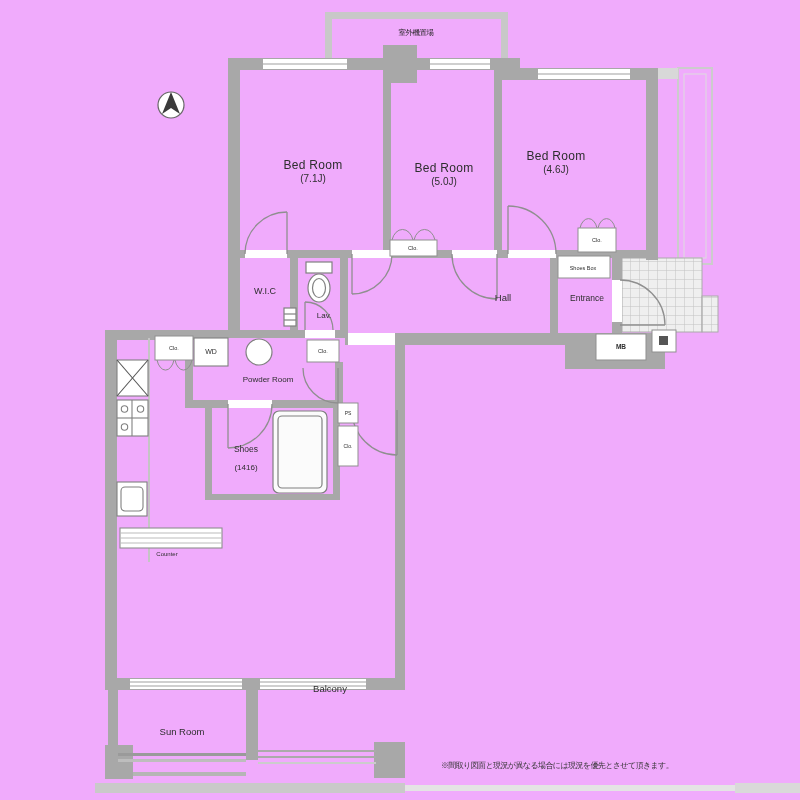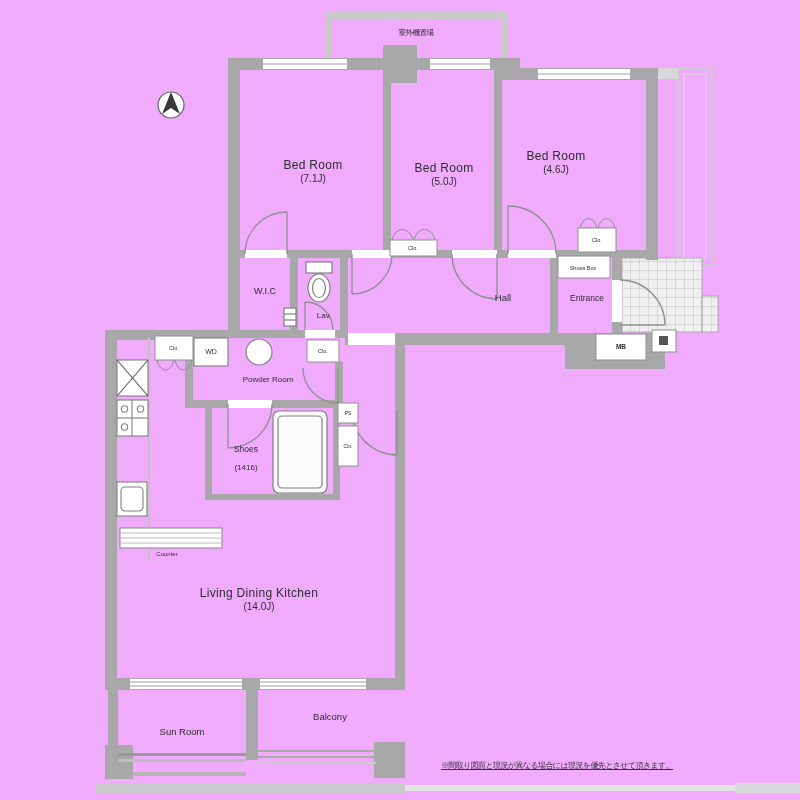--- a/index.html
+++ b/index.html
@@ -235,30 +235,26 @@
   <div class="lbl tiny" style="left:621px;top:347px;font-weight:bold;">MB</div>
 
   <div class="lbl sm" style="left:268px;top:380px;white-space:normal;width:70px;line-height:1.3;">Powder Room</div>
   <div class="lbl tiny" style="left:211px;top:352px;font-size:7px;">WD</div>
 
   <div class="lbl sm" style="left:246px;top:458px;font-size:8.5px;">
     <div>Shoes</div>
     <div style="font-size:8px;margin-top:8px;">(1416)</div>
   </div>
 
-  <div class="lbl big" style="left:259px;top:600px;">
-    <div class="room-name wrap">Living Dining Kitchen</div>
-    <div class="room-size">(14.0J)</div>
-  </div>
   <div class="lbl tiny" style="left:167px;top:555px;font-size:6px;">Counter</div>
 
   <div class="lbl mid" style="left:182px;top:724px;margin-top:8px;">Sun Room</div>
-  <div class="lbl mid" style="left:330px;top:717px;">Balcony</div>
+  <div class="lbl mid" style="left:330px;top:689px;">Balcony</div>
 
   <div class="lbl micro" style="left:174px;top:348px;">Clo.</div>
   <div class="lbl micro" style="left:413px;top:248px;">Clo.</div>
   <div class="lbl micro" style="left:597px;top:240px;">Clo.</div>
   <div class="lbl micro" style="left:323px;top:351px;">Clo.</div>
   <div class="lbl micro" style="left:348px;top:446px;font-size:5px;">Clo.</div>
   <div class="lbl micro" style="left:348px;top:413px;font-size:5px;">PS</div>
 
-  <div class="lbl disc" style="left:557px;top:766px;text-decoration:underline;">※間取り図面と現況が異なる場合には現況を優先とさせて頂きます。</div>
+  <div class="lbl disc" style="left:557px;top:766px;">※間取り図面と現況が異なる場合には現況を優先とさせて頂きます。</div>
 </div>
 
 </body></html>

